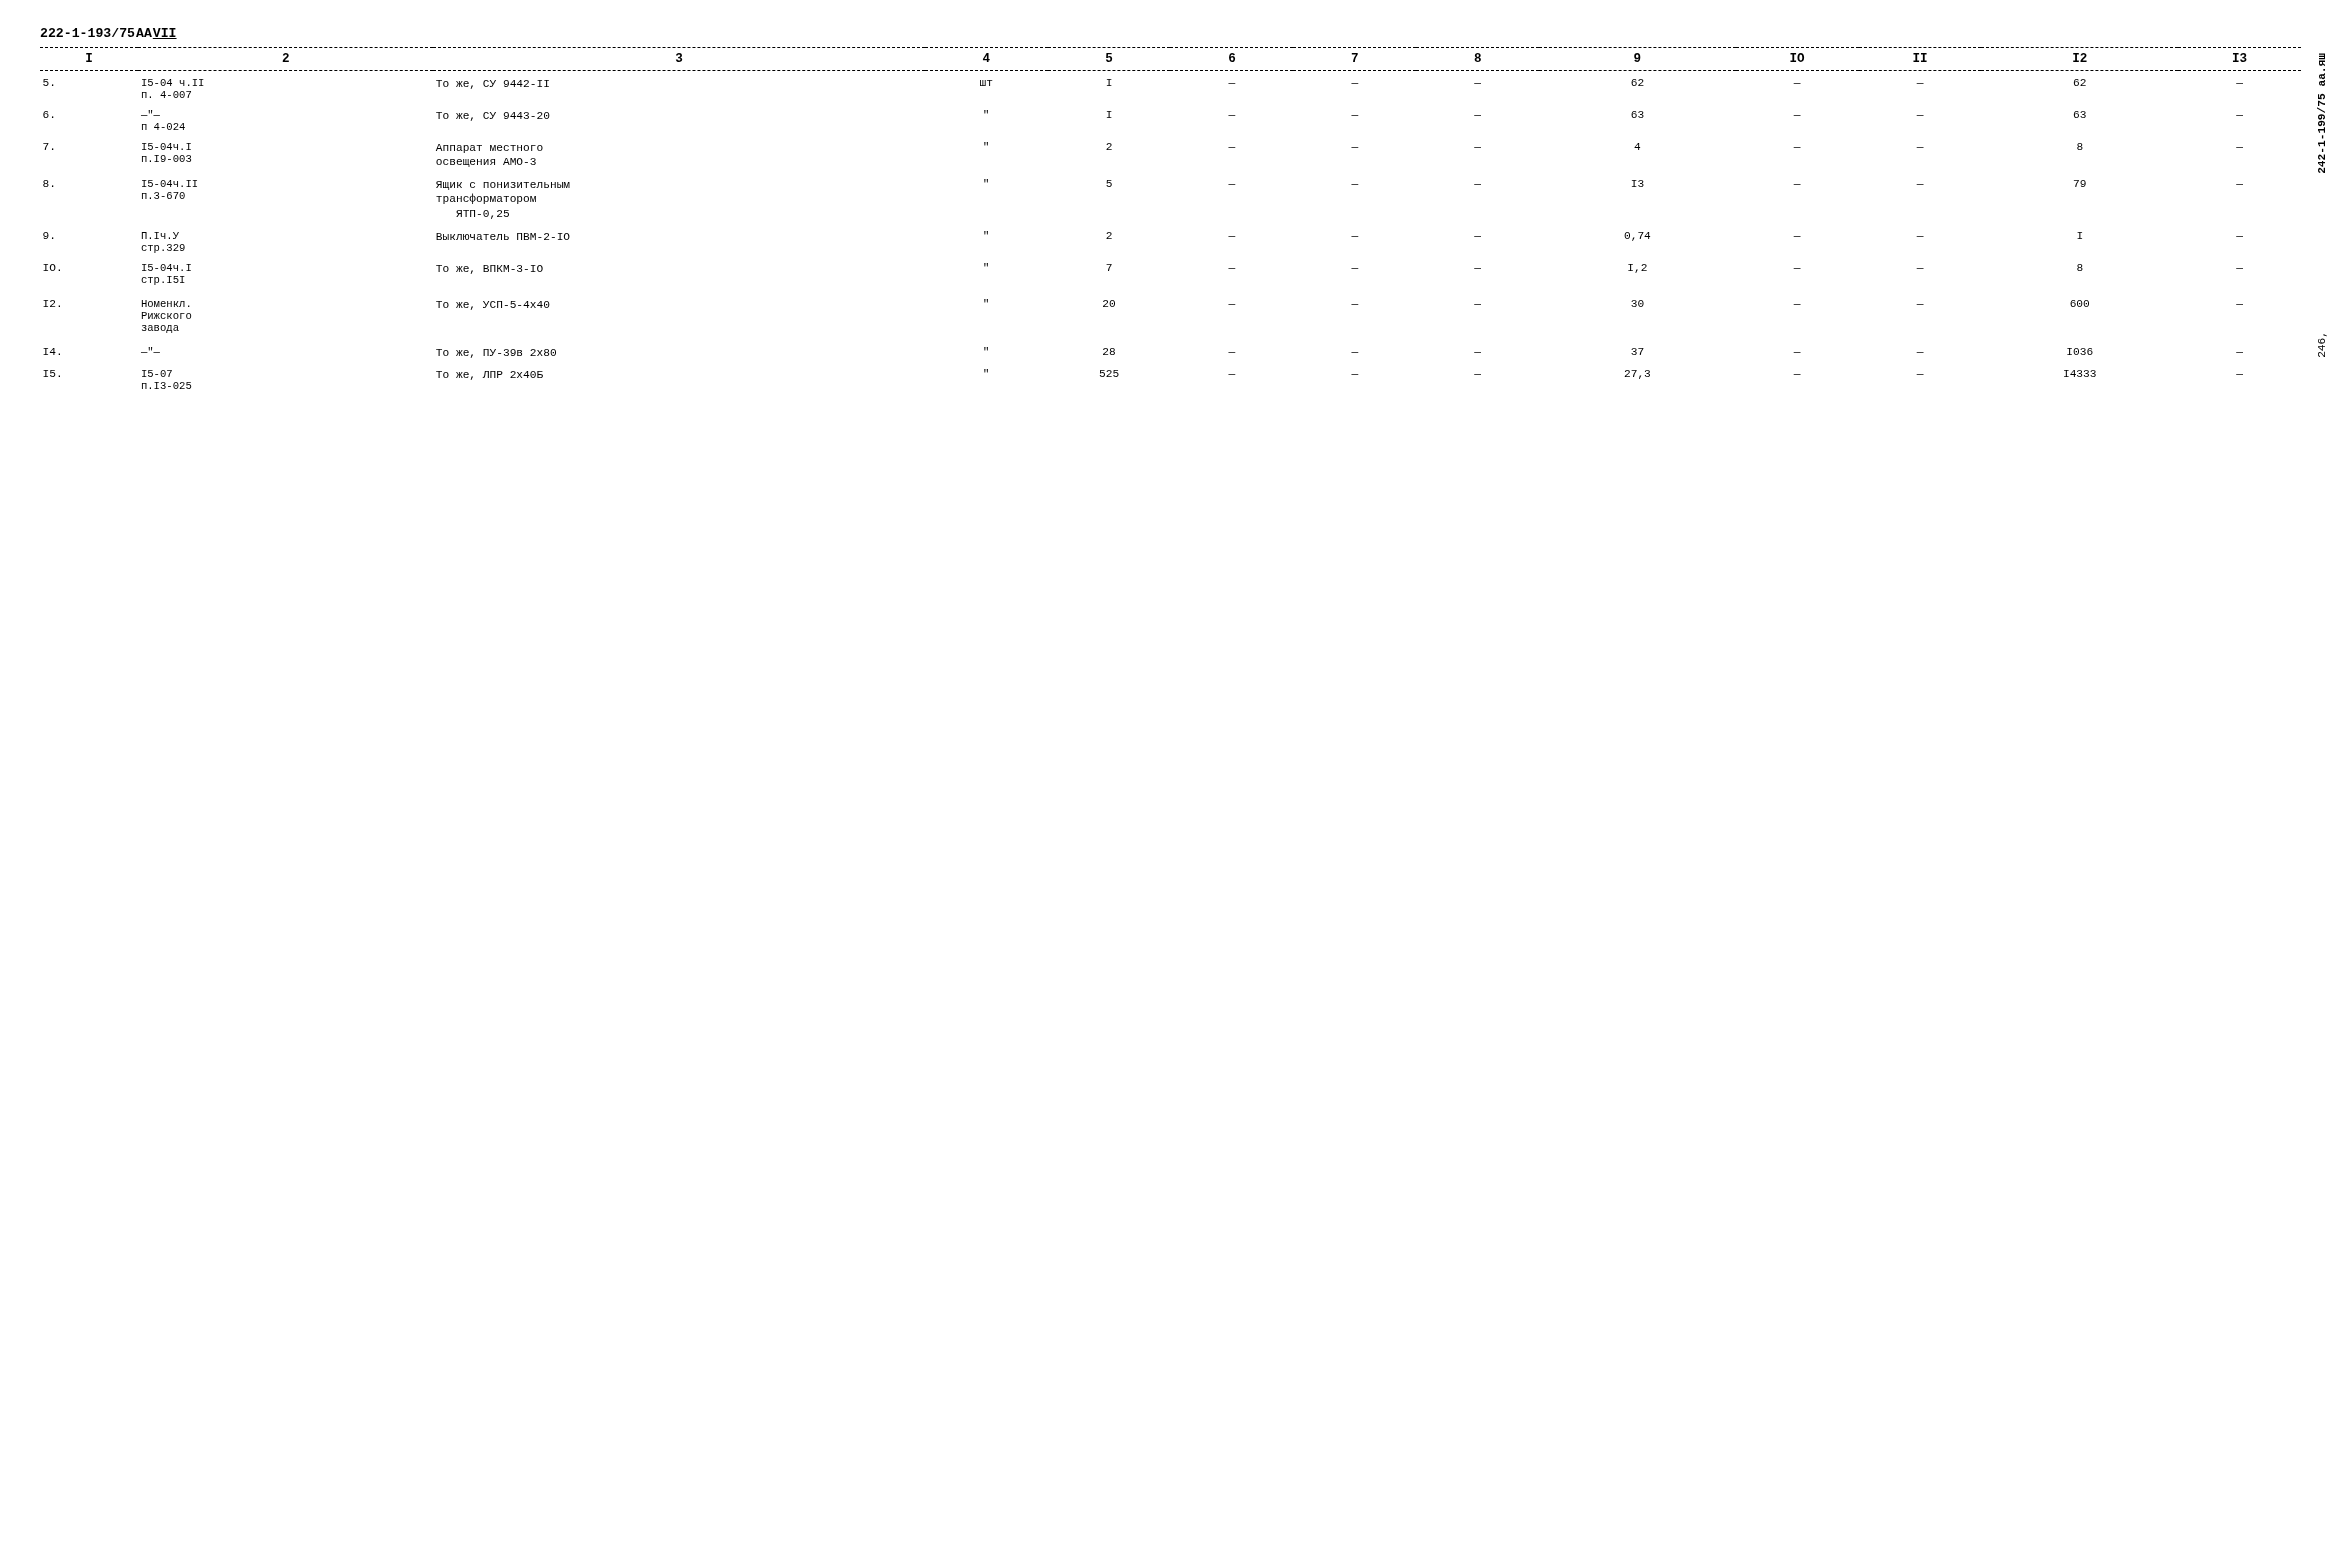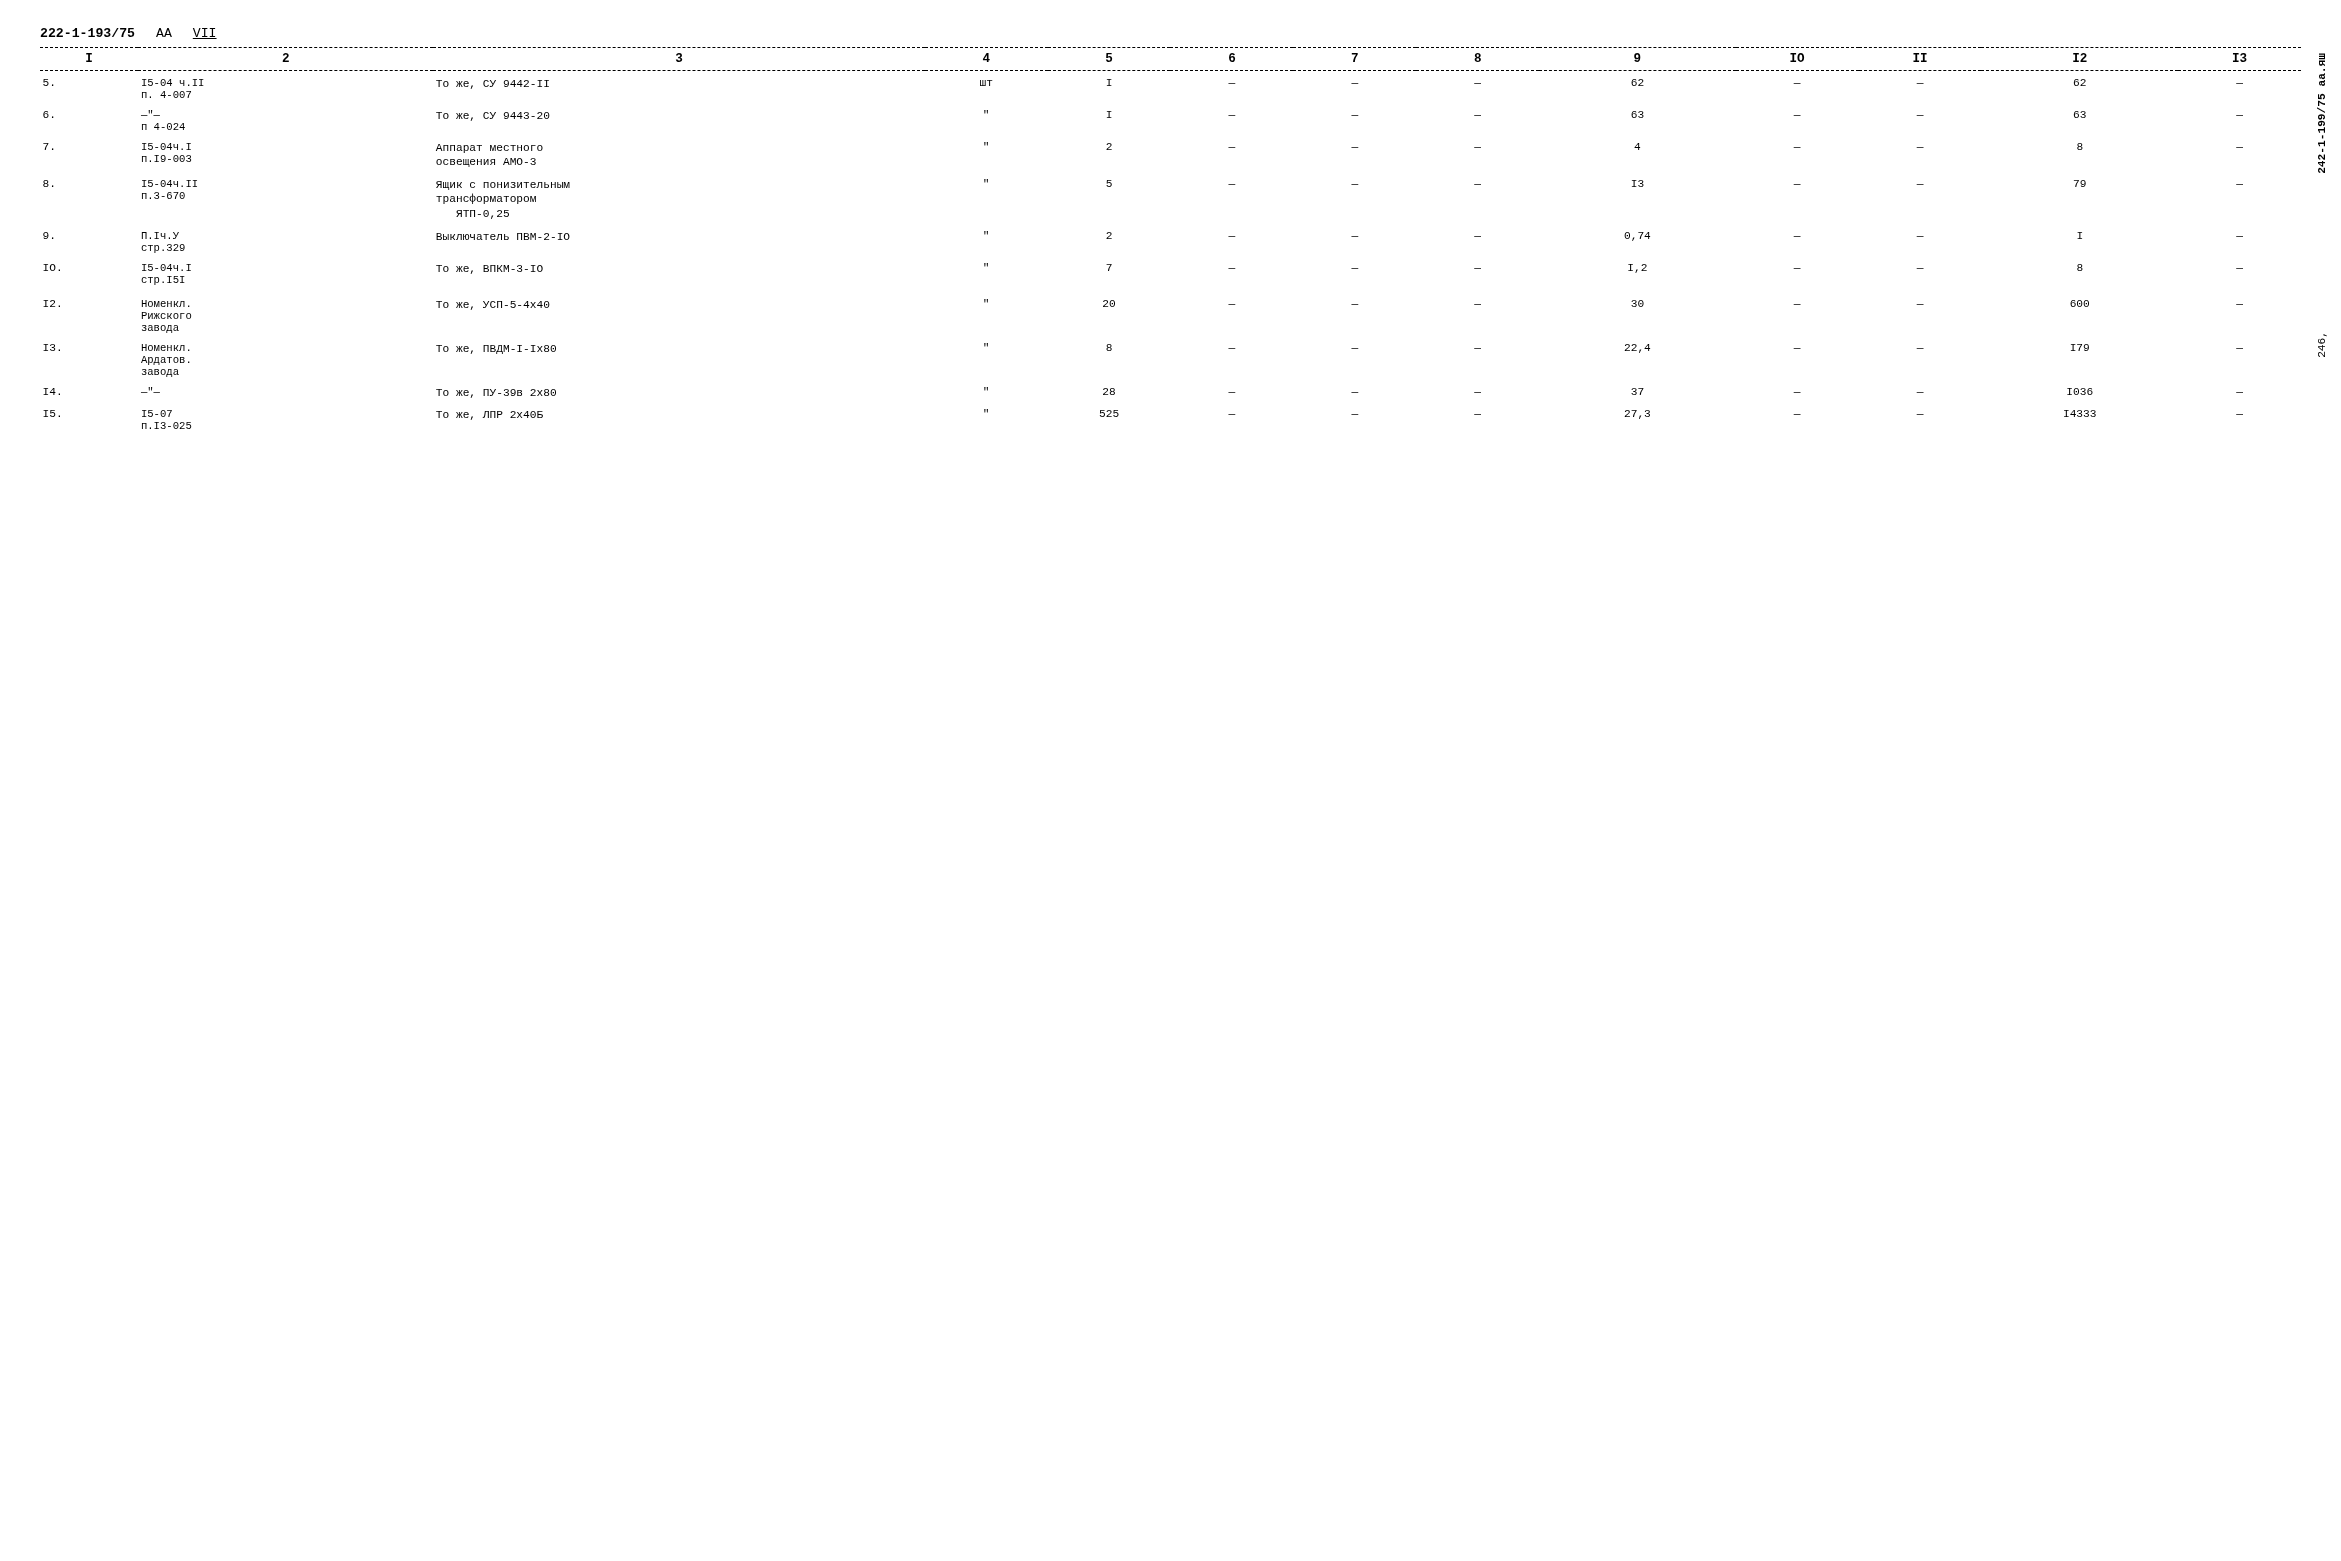--- a/index.html
+++ b/index.html
@@ -23,22 +23,21 @@
       margin-bottom: 5.3px;
     }
 
     .doc-number {
       font-size: 13.2px;
       font-weight: bold;
     }
 
     .doc-label {
       font-size: 13.2px;
-      font-weight: normal;
-      margin-left: 20px;
+      font-weight: bold;
     }
 
     .underlined {
       text-decoration: underline;
     }
 
     .page-wrapper {
       position: relative;
       width: 100%;
     }
@@ -300,35 +299,20 @@
         <td class="center">30</td>
         <td class="center">—</td>
         <td class="center">—</td>
         <td class="center">600</td>
         <td class="center">—</td>
       </tr>
 
       <tr class="row-item row-spacer">
           <td colspan="13"></td>
         </tr>
-      <tr class="row-item">
-        <td class="item-num">I3.</td>
-        <td class="item-ref">Номенкл.<br>Ардатов.<br>завода</td>
-        <td class="item-desc">То же, ПВДМ-I-Iх80</td>
-        <td class="center">"</td>
-        <td class="center">8</td>
-        <td class="center">—</td>
-        <td class="center">—</td>
-        <td class="center">—</td>
-        <td class="center">22,4</td>
-        <td class="center">—</td>
-        <td class="center">—</td>
-        <td class="center">I79</td>
-        <td class="center">—</td>
-      </tr>
 
       <tr class="row-item row-spacer">
           <td colspan="13"></td>
         </tr>
       <tr class="row-item">
         <td class="item-num">I4.</td>
         <td class="item-ref">—"—</td>
         <td class="item-desc">То же, ПУ-39в 2х80</td>
         <td class="center">"</td>
         <td class="center">28</td>

